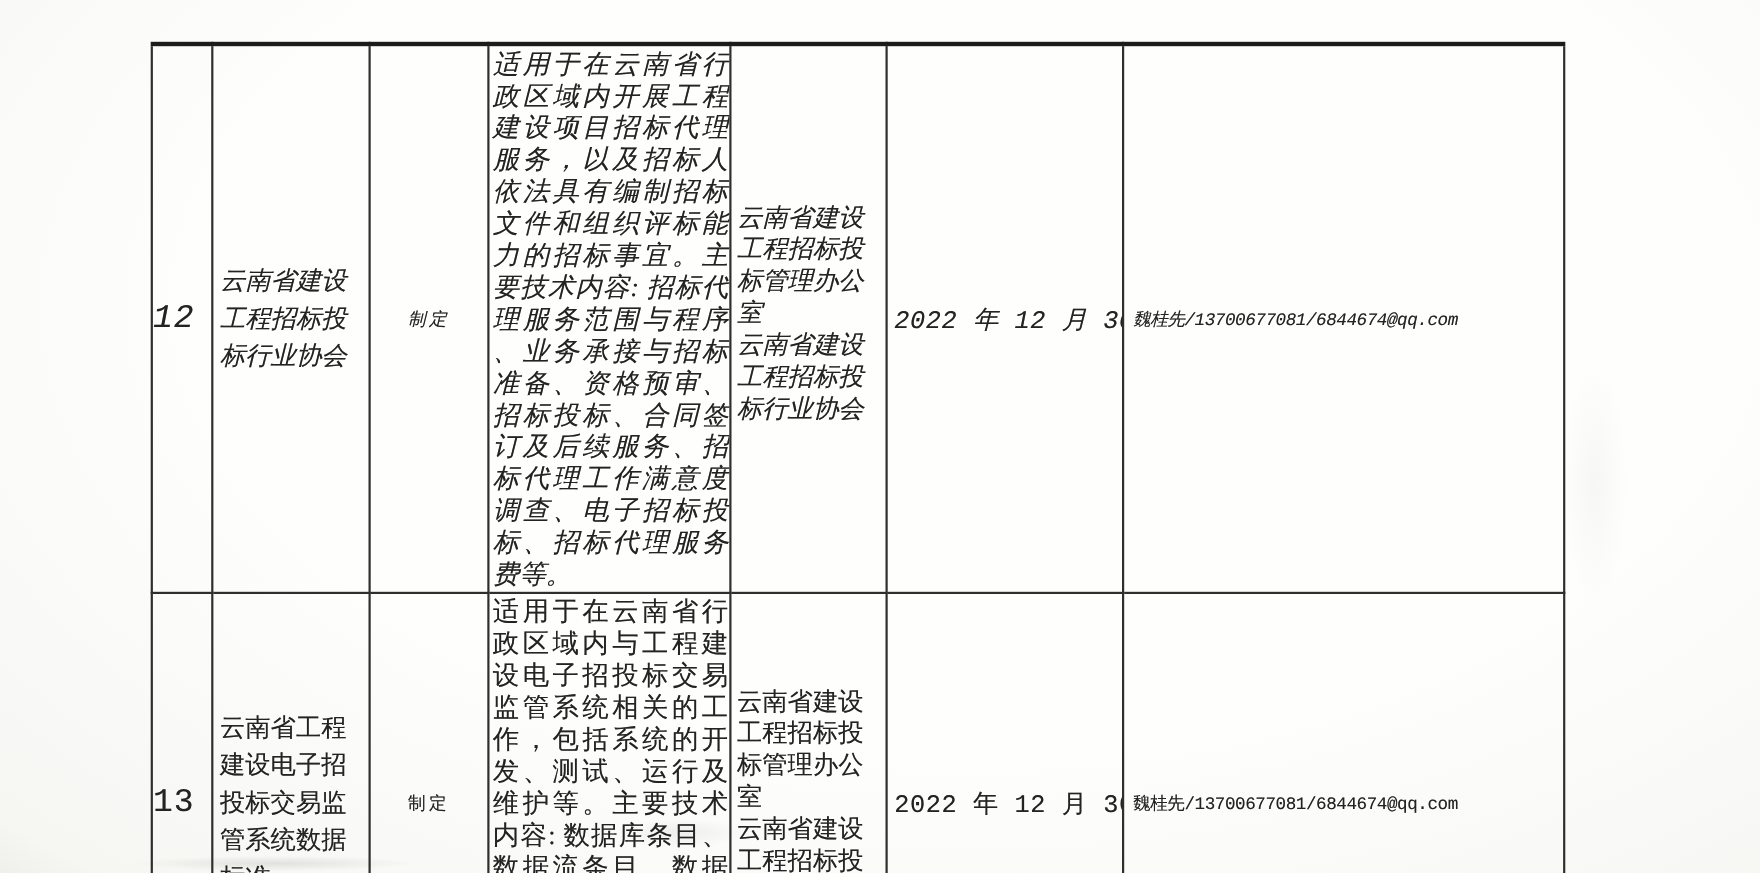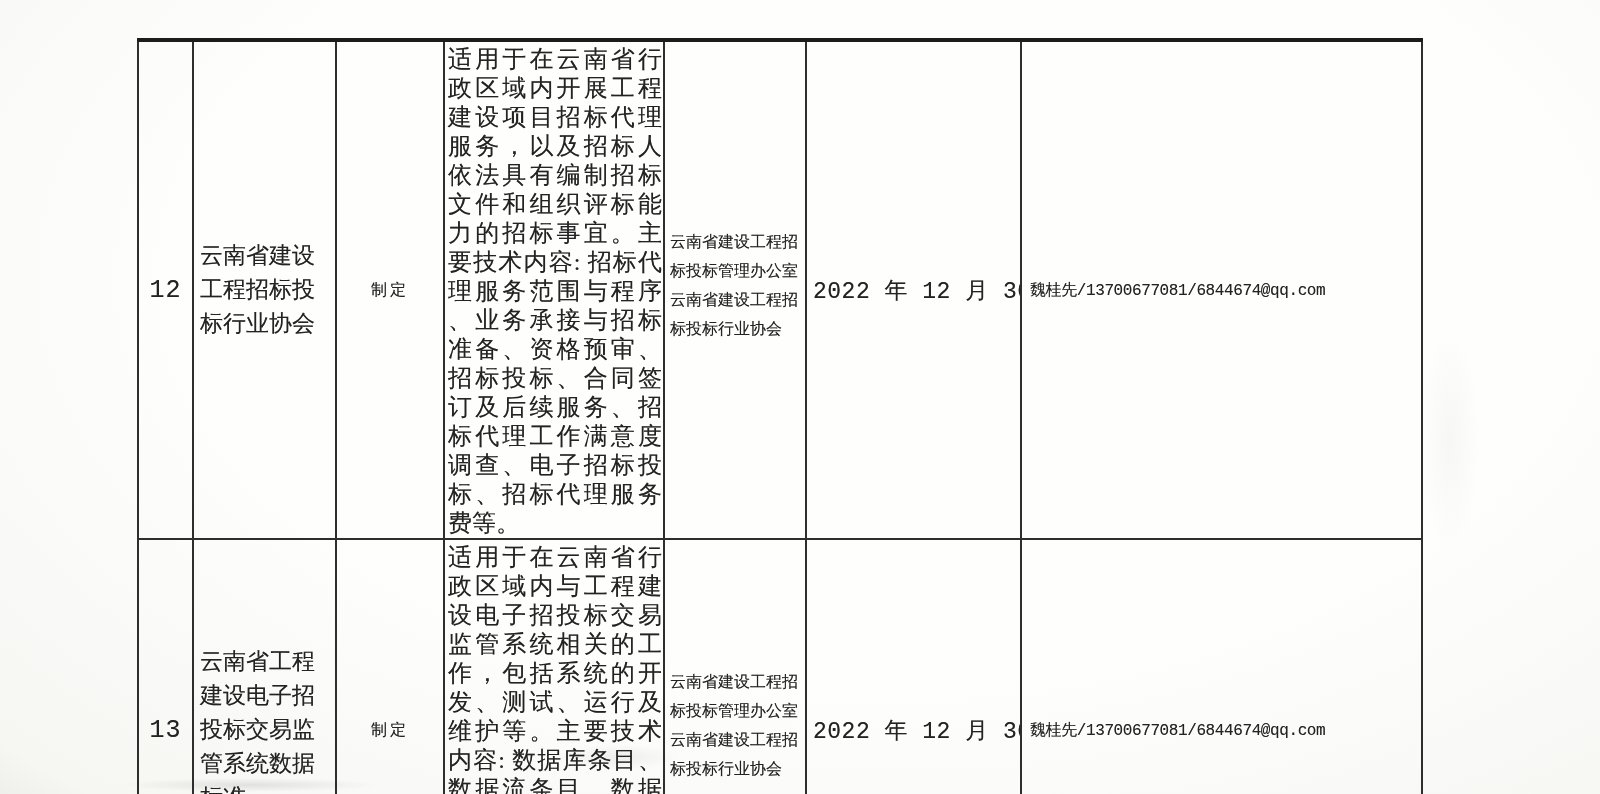--- a/index.html
+++ b/index.html
@@ -54,27 +54,27 @@
 
   .doc-table td {
     border: 2px solid #2e2e2e;
     vertical-align: middle;
     overflow: hidden;
     text-shadow: 0 0 0.6px rgba(40,40,40,0.45);
   }
 
   .doc-table { border-top: 4px solid #1c1c1c; border-bottom: 3px solid #1c1c1c; }
 
-  tr.row-12 td { height: 416px; }
+  tr.row-12 td { height: 416px; font-style: italic; }
   tr.row-13 td { height: 329px; }
 
   td.c-no {
-    text-align: center;
+    text-align: left;
     font-family: "Liberation Mono", "DejaVu Sans Mono", monospace;
-    font-size: 25px;
+    font-size: 30px;
     letter-spacing: 1px;
   }
 
   td.c-name {
     padding: 0 0 0 6px;
     font-size: 23px;
     line-height: 34px;
     word-break: break-all;
   }
 
@@ -89,21 +89,21 @@
     padding: 3px 1px 0 3px;
     font-size: 24px;
     line-height: 29px;
     word-break: break-all;
     line-break: anywhere;
     text-align: justify;
   }
 
   td.c-org {
     padding: 0 0 11px 5px;
-    font-size: 16px;
+    font-size: 23px;
     line-height: 29px;
     word-break: break-all;
   }
 
   td.c-date {
     padding: 0 0 0 6px;
     font-family: "Liberation Mono", "DejaVu Sans Mono", monospace;
     font-size: 23px;
     letter-spacing: 0.5px;
     white-space: nowrap;

